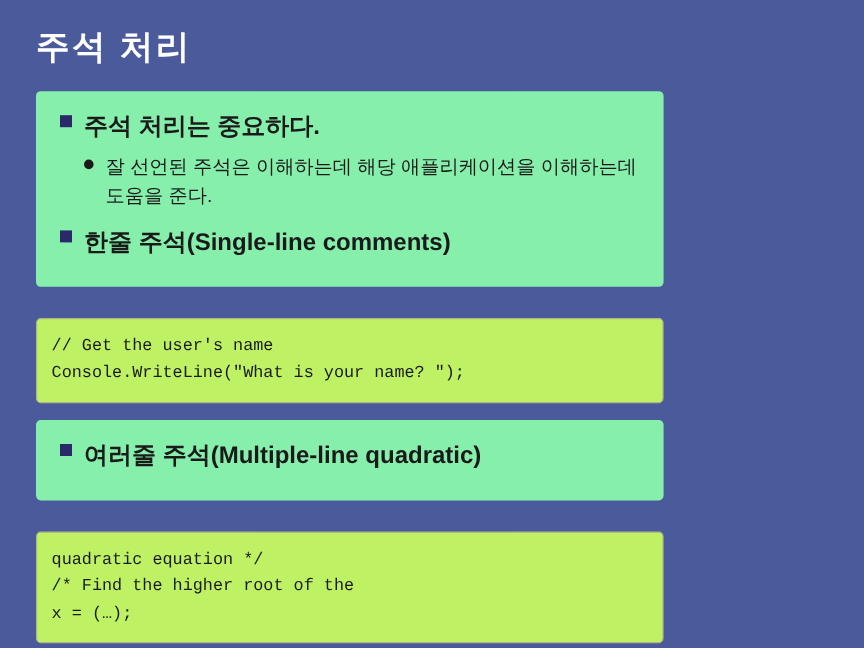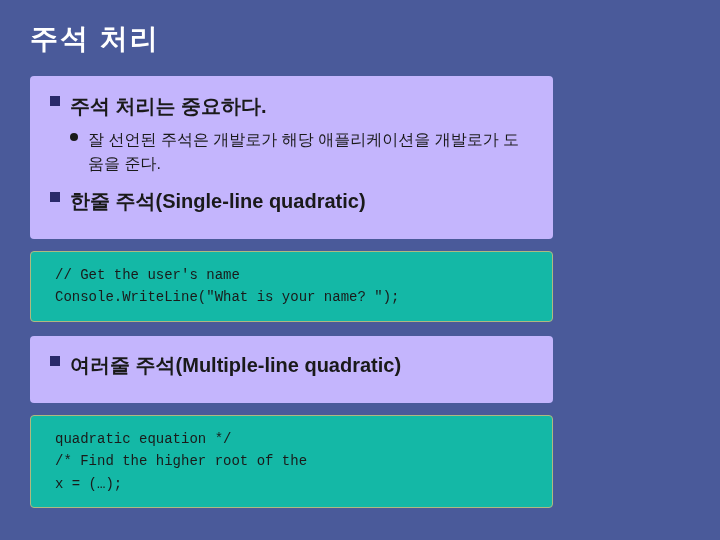--- a/index.html
+++ b/index.html
@@ -26,24 +26,24 @@
 
     .page-title {
       color: #ffffff;
       font-size: 28px;
       font-weight: bold;
       margin-bottom: 18px;
       letter-spacing: 2px;
     }
 
     .content-box {
-      background-color: #c4b5fd;
+      background-color: #86efac;
       border-radius: 4px;
       padding: 16px 20px;
-      margin-bottom: 12px;
+      margin-bottom: 26px;
     }
 
     .bullet-item {
       display: flex;
       align-items: flex-start;
       margin-bottom: 8px;
     }
 
     .bullet-square {
       display: inline-block;
@@ -80,23 +80,23 @@
       flex-shrink: 0;
     }
 
     .sub-bullet-text {
       color: #1a1a1a;
       font-size: 16px;
       line-height: 1.5;
     }
 
     .code-box {
-      background-color: #14b8a6;
+      background-color: #bef264;
       border-radius: 4px;
-      padding: 12px 24px;
+      padding: 12px 12px;
       margin-bottom: 14px;
       font-family: 'Courier New', Courier, monospace;
       font-size: 14px;
       color: #1a1a1a;
       line-height: 1.6;
       border: 1px solid #b0b880;
     }
 
     .section-header {
       color: #1a1a1a;
@@ -113,26 +113,26 @@
 
   <div class="content-box">
 
     <div class="bullet-item">
       <span class="bullet-square"></span>
       <span class="bullet-text-main">주석 처리는 중요하다.</span>
     </div>
 
     <div class="sub-bullet-item">
       <span class="bullet-circle"></span>
-      <span class="sub-bullet-text">잘 선언된 주석은 개발로가 해당 애플리케이션을 개발로가 도움을 준다.</span>
+      <span class="sub-bullet-text">잘 선언된 주석은 이해하는데 해당 애플리케이션을 이해하는데 도움을 준다.</span>
     </div>
 
     <div class="bullet-item" style="margin-top: 12px;">
       <span class="bullet-square"></span>
-      <span class="section-header">한줄 주석(Single-line quadratic)</span>
+      <span class="section-header">한줄 주석(Single-line comments)</span>
     </div>
 
   </div>
 
   <div class="code-box">
     <div>// Get the user's name</div>
     <div>Console.WriteLine("What is your name? ");</div>
   </div>
 
   <div class="content-box">

